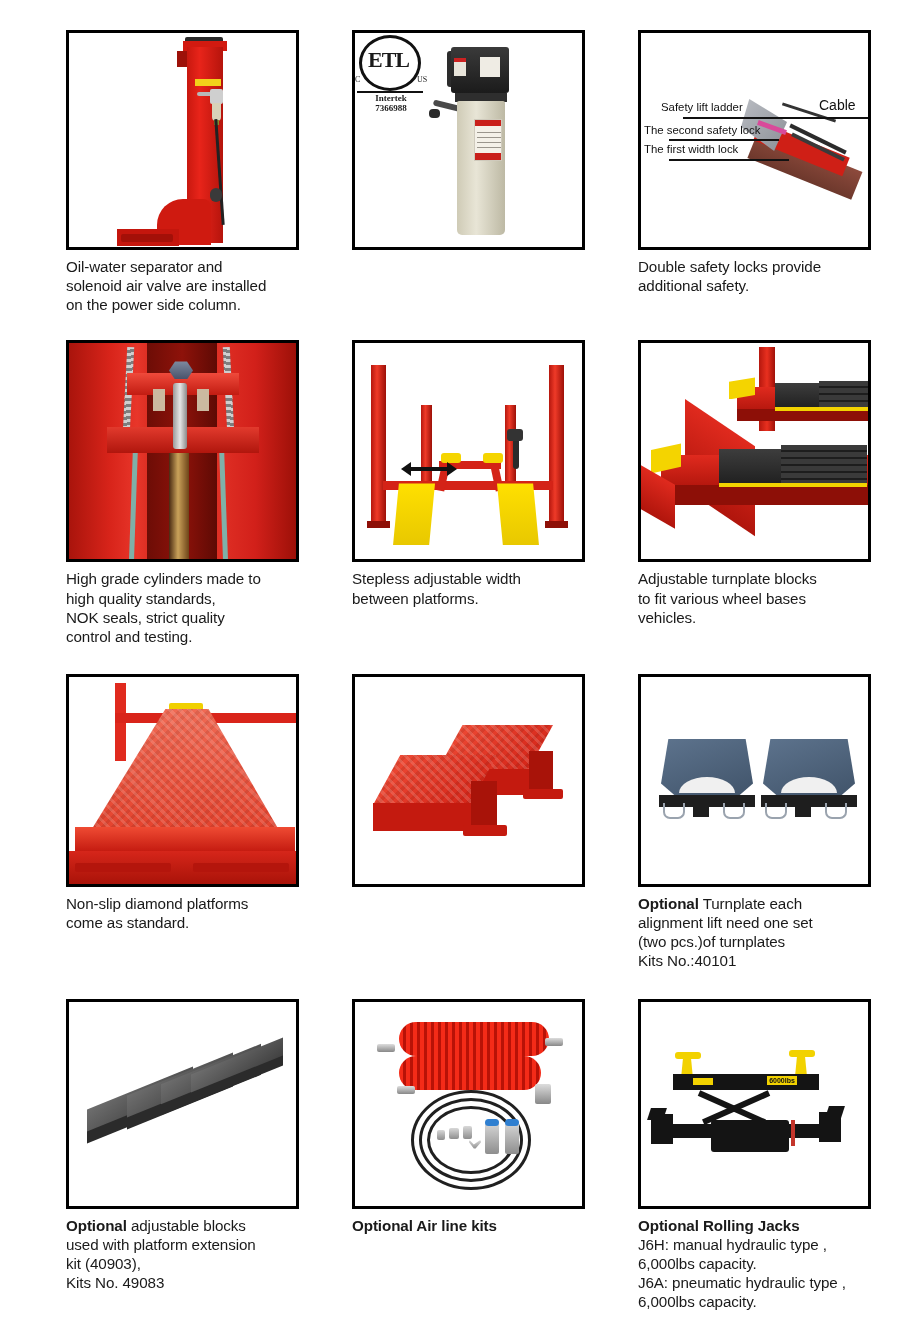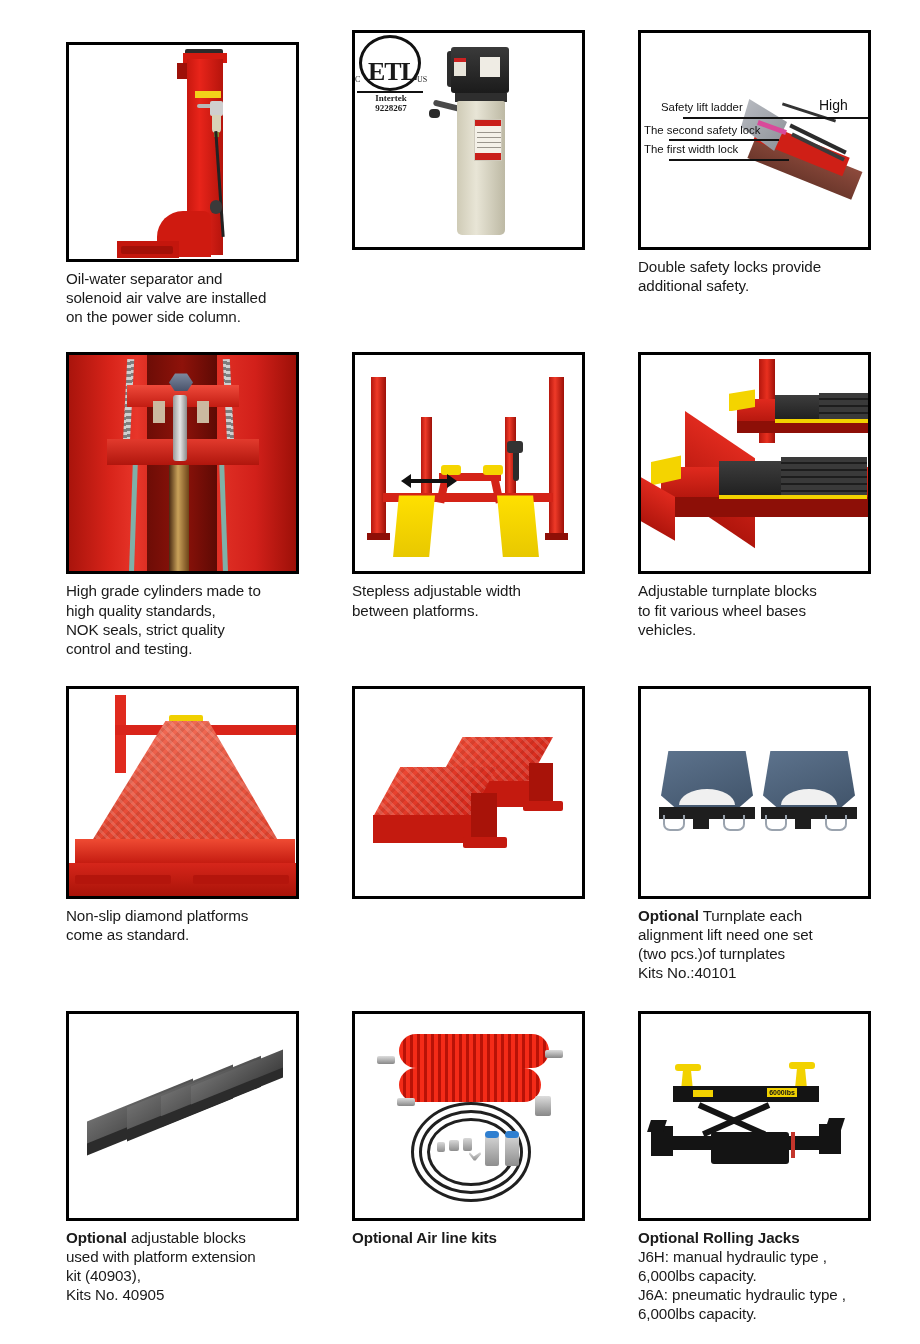--- a/index.html
+++ b/index.html
@@ -6,21 +6,21 @@
   body {
     width: 920px; height: 1344px;
     background: #ffffff;
     font-family: "Liberation Sans", sans-serif;
     color: #1a1a1a;
     overflow: hidden;
   }
   .sheet { position: relative; width: 920px; height: 1344px; padding: 30px 56px 0 66px; }
   .grid { display: grid; grid-template-columns: 233px 53px 233px 53px 233px; grid-template-rows: auto auto auto auto; }
   .cell { grid-row: auto; }
-  .c1 { grid-column: 1; margin-top: 12px; } .c2 { grid-column: 3; } .c3 { grid-column: 5; }
+  .c1 { grid-column: 1; } .c2 { grid-column: 3; } .c3 { grid-column: 5; }
 
   .imgbox {
     border: 3px solid #000;
     background: #fff;
     position: relative;
     overflow: hidden;
   }
   .h220 { height: 220px; }
   .h222 { height: 222px; }
   .h213 { height: 213px; }
@@ -52,21 +52,21 @@
   .sep-nut { left: 145px; top: 87px; width: 5px; height: 5px; background: #8a8a2a; }
   .col-base { left: 88px; top: 166px; width: 54px; height: 46px; background: #cf1a10; border-radius: 26px 8px 0 0; }
   .col-foot { left: 48px; top: 196px; width: 62px; height: 17px; background: #c4160d; }
   .col-foot2 { left: 52px; top: 201px; width: 52px; height: 8px; background: #a31008; border-radius: 2px; }
   .hose { left: 149px; top: 86px; width: 3px; height: 106px; background: #222; transform: rotate(-4deg); }
   .hose2 { left: 141px; top: 155px; width: 12px; height: 14px; background: #3a3a3a; border-radius: 6px; }
 
   
   .etl { left: 16px; top: 12px; width: 78px; height: 76px; }
   .etl-circ { position: absolute; left: 4px; top: 2px; width: 62px; height: 56px; border: 3px solid #111; border-radius: 50%; }
-  .etl-txt { position: absolute; left: 13px; top: 24px; font-family: "Liberation Serif", serif; font-weight: bold; font-size: 26px; letter-spacing: -1px; }
+  .etl-txt { position: absolute; left: 13px; top: 14px; font-family: "Liberation Serif", serif; font-weight: bold; font-size: 22px; letter-spacing: -1px; }
   .etl-c { position: absolute; left: 0px; top: 42px; font-size: 8px; font-family: "Liberation Serif", serif; }
   .etl-us { position: absolute; left: 62px; top: 42px; font-size: 8px; font-family: "Liberation Serif", serif; }
   .etl-rule { position: absolute; left: 2px; top: 58px; width: 66px; height: 2px; background: #111; }
   .etl-it { position: absolute; left: 4px; top: 60px; width: 64px; text-align: center; font-family: "Liberation Serif", serif; font-weight: bold; font-size: 9px; line-height: 1.15; }
   .pu-motor { left: 96px; top: 14px; width: 58px; height: 46px; background: linear-gradient(180deg,#3a3a3a,#1b1b1b); border-radius: 3px; }
   .pu-motor-cap { left: 92px; top: 18px; width: 8px; height: 36px; background: #2c2c2c; border-radius: 3px 0 0 3px; }
   .pu-lbl1 { left: 99px; top: 25px; width: 12px; height: 18px; background: #e8e4da; border-top: 4px solid #c22; }
   .pu-lbl2 { left: 125px; top: 24px; width: 20px; height: 20px; background: #efece4; }
   .pu-plate { left: 100px; top: 60px; width: 52px; height: 9px; background: #2e2e2e; }
   .pu-tank { left: 102px; top: 68px; width: 48px; height: 134px; background: linear-gradient(90deg,#cfcbb6,#e8e5d6 40%,#bdb9a4); border-radius: 2px 2px 5px 5px; }
@@ -192,21 +192,21 @@
       <div class="imgbox h220">
         <div class="art">
           <div class="etl">
             <div class="etl-circ"></div>
             <div class="etl-txt">ETL</div>
             <div class="etl-c">C</div>
             <div class="etl-us">US</div>
             <div class="etl-rule"></div>
             <div class="etl-it">
               <span>Intertek</span><br>
-              <span>9228267</span>
+              <span>7366988</span>
             </div>
           </div>
           <div class="sh pu-motor-cap"></div>
           <div class="sh pu-motor"></div>
           <div class="sh pu-lbl1"></div>
           <div class="sh pu-lbl2"></div>
           <div class="sh pu-plate"></div>
           <div class="sh pu-handle"></div>
           <div class="sh pu-knob"></div>
           <div class="sh pu-tank"></div>
@@ -229,21 +229,21 @@
           <div class="sh d-red"></div>
           <div class="sh d-ladder"></div>
           <div class="sh d-pink"></div>
           <div class="sh d-cablelines"></div>
           <div class="sh d-cable2"></div>
           <div class="sh d-cable3"></div>
 
           <div class="d-label" style="left:20px; top:68px;">Safety lift ladder</div>
           <div class="d-line" style="left:42px; top:84px; width:122px;"></div>
 
-          <div class="d-label" style="left:178px; top:64px; font-size:14px;">High</div>
+          <div class="d-label" style="left:178px; top:64px; font-size:14px;">Cable</div>
           <div class="d-line" style="left:148px; top:84px; width:80px;"></div>
 
           <div class="d-label" style="left:3px; top:91px;">The second safety lock</div>
           <div class="d-line" style="left:28px; top:106px; width:110px;"></div>
 
           <div class="d-label" style="left:3px; top:110px;">The first width lock</div>
           <div class="d-line" style="left:28px; top:126px; width:120px;"></div>
         </div>
       </div>
       <div class="caption">Double safety locks provide
@@ -403,21 +403,21 @@
           <div class="ab-side" style="left:58px; top:94px; width:106px; height:12px; transform:skewY(-22deg)"></div>
           <div class="ab" style="left:92px; top:62px; width:100px; height:26px; transform:skewY(-22deg)"></div>
           <div class="ab-side" style="left:92px; top:82px; width:100px; height:11px; transform:skewY(-22deg)"></div>
           <div class="ab" style="left:122px; top:54px; width:92px; height:24px; transform:skewY(-22deg)"></div>
           <div class="ab-side" style="left:122px; top:72px; width:92px; height:10px; transform:skewY(-22deg)"></div>
         </div>
       </div>
       <div class="caption"><b>Optional</b> <span>adjustable blocks
 used with platform extension
 kit (40903),
-Kits No. 40905</span></div>
+Kits No. 49083</span></div>
     </div>
 
     <div class="cell c2" style="margin-top:28px">
       <div class="imgbox h210">
         <div class="art">
           <div class="coil" style="left:44px; top:20px; width:150px;"></div>
           <div class="coil-end" style="left:22px; top:42px;"></div>
           <div class="coil-end" style="left:190px; top:36px;"></div>
           <div class="coil" style="left:44px; top:54px; width:142px;"></div>
           <div class="coil-end" style="left:42px; top:84px;"></div>

